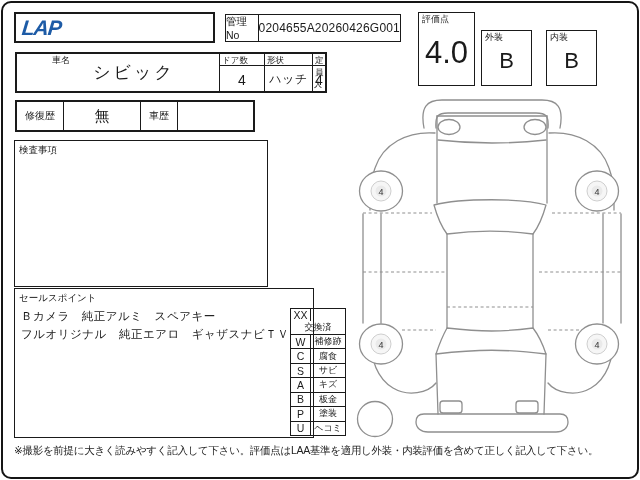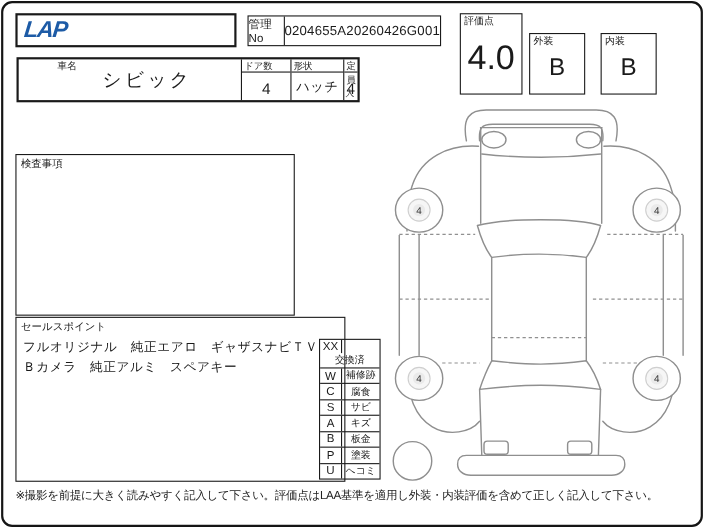--- a/index.html
+++ b/index.html
@@ -112,30 +112,36 @@
       <div class="cell-lblrow">形状</div>
       <div class="cell-val v-sm">ハッチ</div>
     </div>
     <div class="cap-cell">
       <div class="cell-lblrow">定員</div>
       <div class="cell-val v-md">4</div>
       <div class="cap-unit">人</div>
     </div>
   </div>
 
+  <div class="abs repair">
+    <div class="r-lbl">修復歴</div>
+    <div class="r-val">無</div>
+    <div class="r-lbl2">車歴</div>
+    <div class="r-empty"></div>
+  </div>
 
   <div class="abs inspect">
     <div class="big-lbl">検査事項</div>
   </div>
 
   <div class="abs sales">
     <div class="big-lbl">セールスポイント</div>
     <div class="sales-text">
+      <div>Ｂカメラ　純正アルミ　スペアキー</div>
       <div>フルオリジナル　純正エアロ　ギャザスナビＴＶ</div>
-      <div>Ｂカメラ　純正アルミ　スペアキー</div>
     </div>
   </div>
 
   <div class="abs legend">
     <div class="lg-row">
       <div class="lg-code">XX</div>
       <div class="lg-label">交換済</div>
     </div>
     <div class="lg-row">
       <div class="lg-code">W</div>

